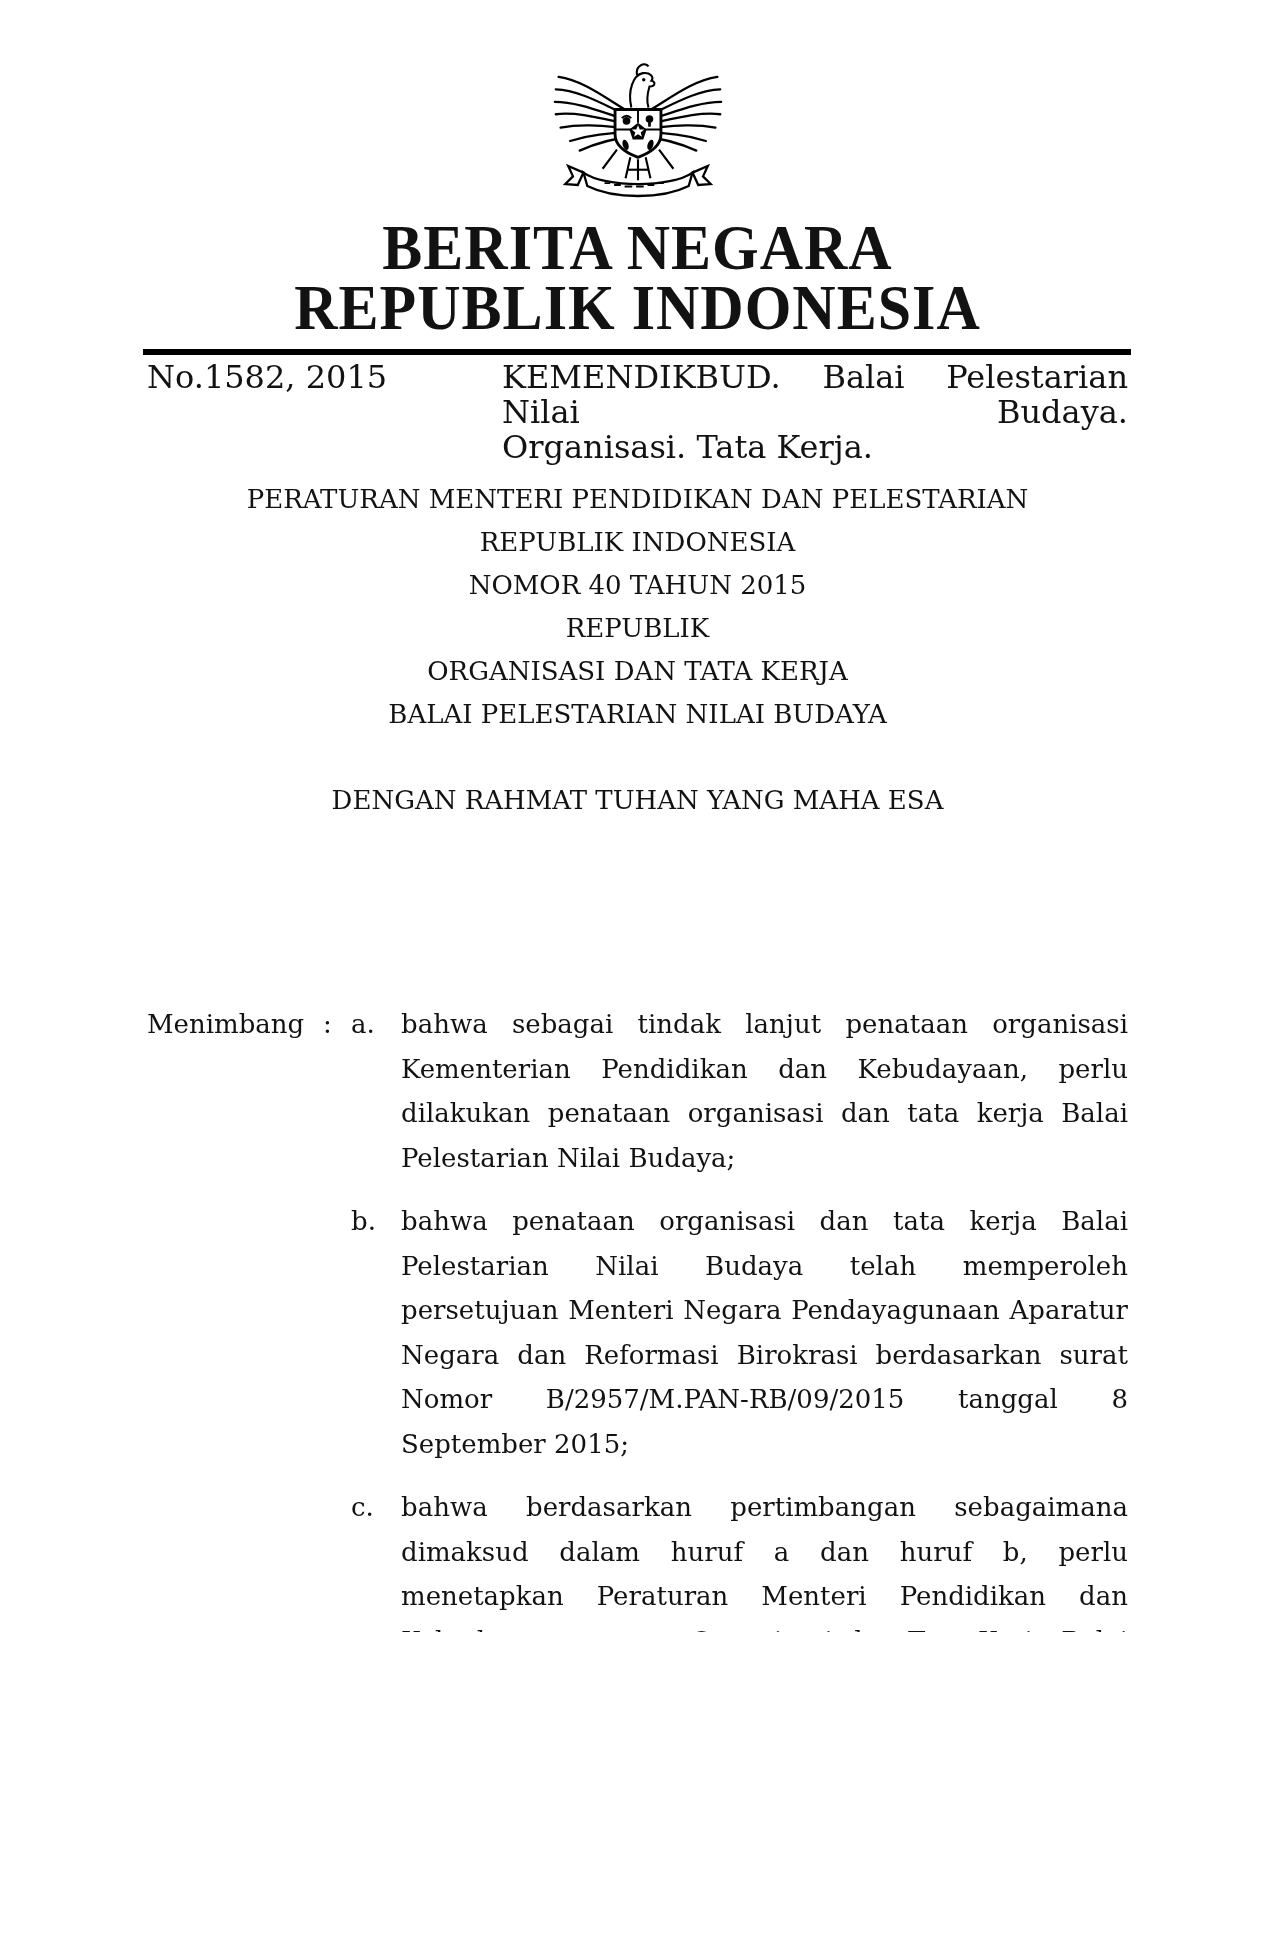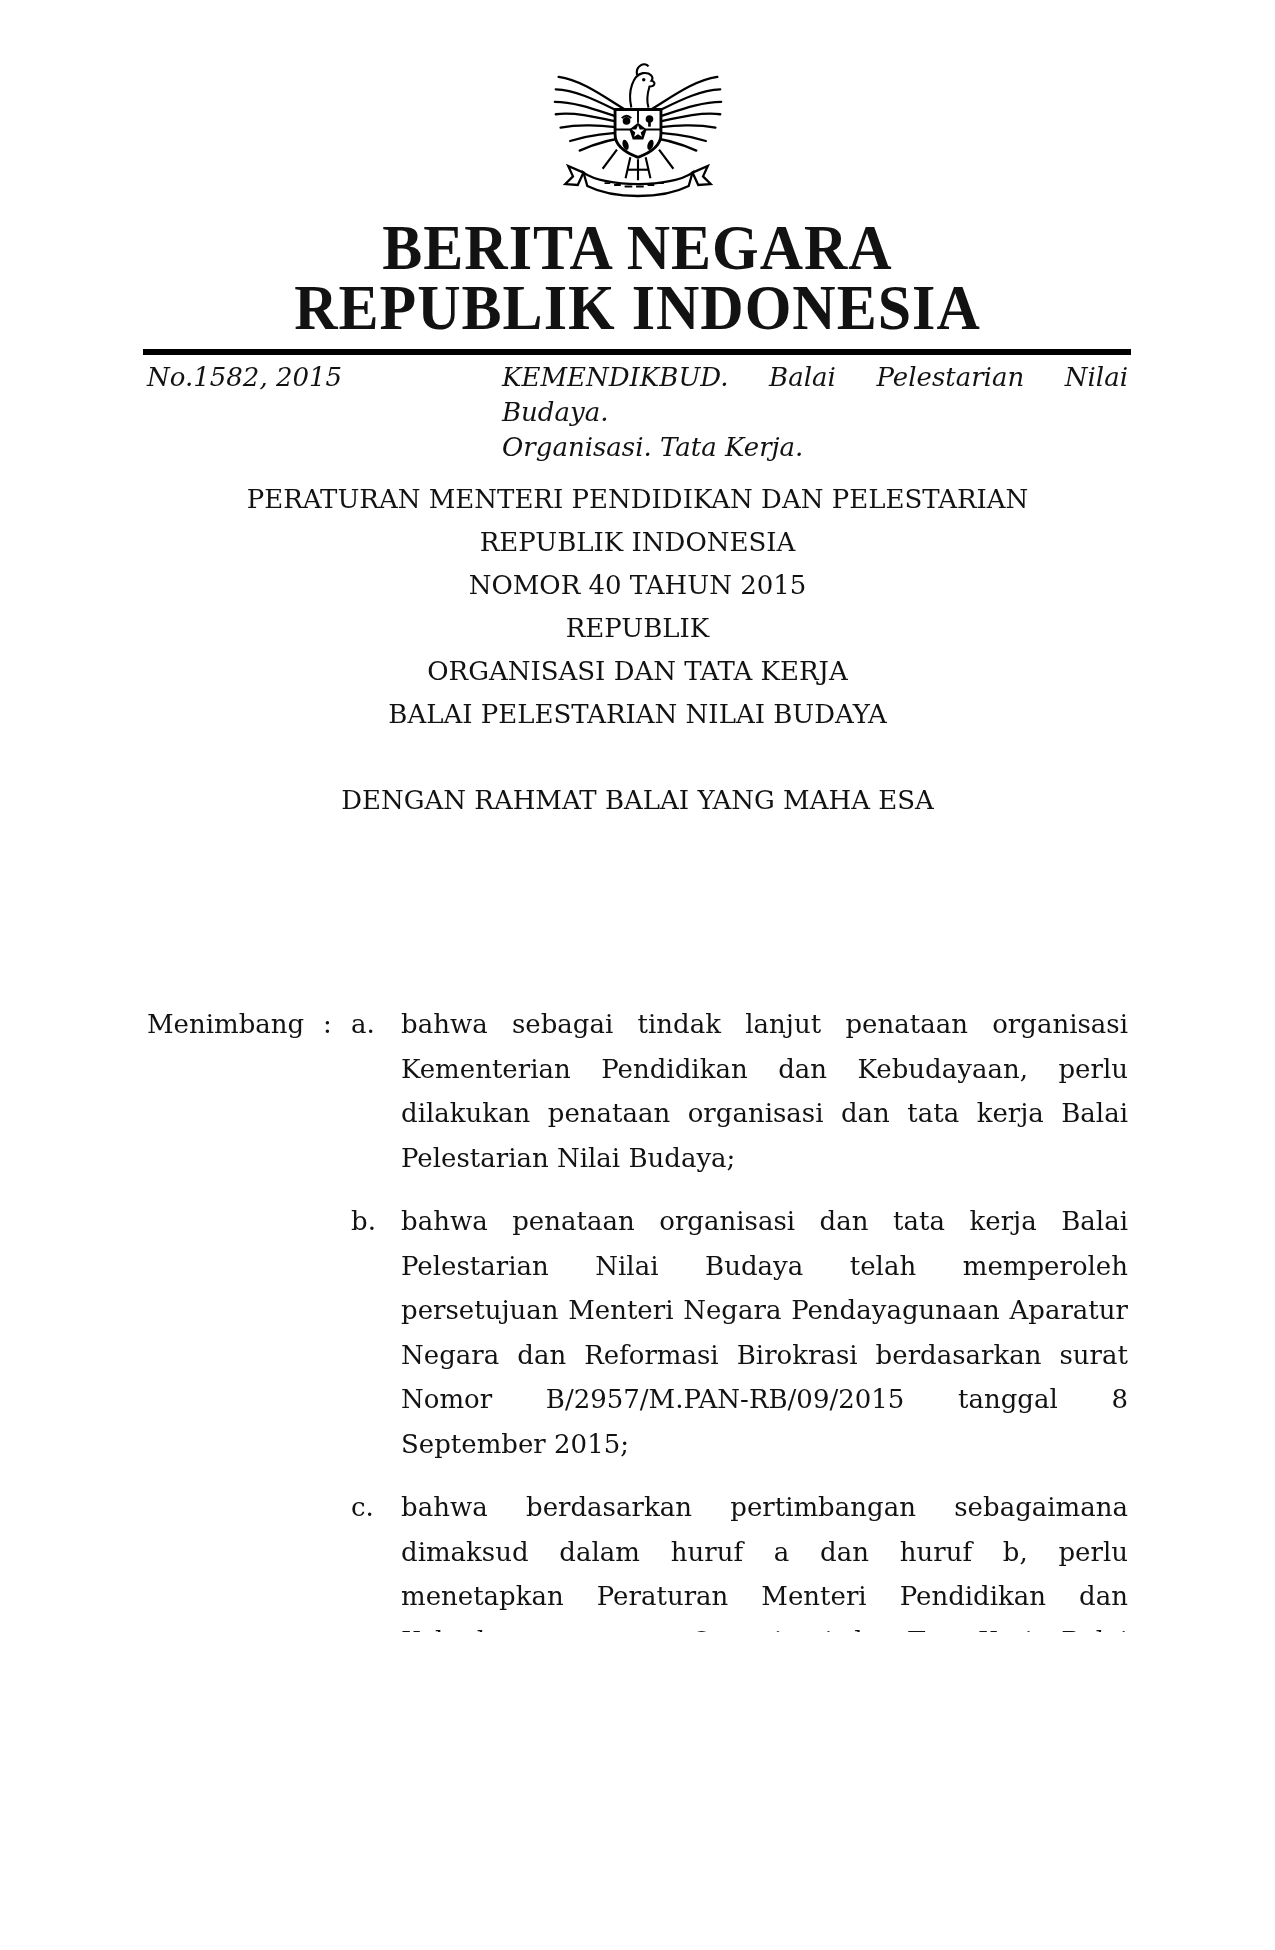--- a/index.html
+++ b/index.html
@@ -26,23 +26,22 @@
     transform:scaleY(1.06);
     transform-origin:center top;
   }
   .rule{
     position:absolute;top:349px;left:143px;width:988px;height:6px;
     background:#000;
   }
   .masthead-row{
     position:absolute;top:360px;left:147px;width:981px;
     display:flex;
-    font-size:26px;
+    font-size:32px;
     line-height:35px;
-    font-style:italic;
   }
   .masthead-row .no{width:355px;flex:0 0 355px;}
   .masthead-row .subject{width:626px;flex:0 0 626px;}
   .subject .just-line{text-align:justify;text-align-last:justify;}
   
   .reg-title{
     position:absolute;top:478px;left:0;width:100%;
     text-align:center;
     font-size:26px;line-height:43px;
   }
@@ -136,21 +135,21 @@
 
   <div class="reg-title">
     <div>PERATURAN MENTERI PENDIDIKAN DAN PELESTARIAN</div>
     <div>REPUBLIK INDONESIA</div>
     <div>NOMOR 40 TAHUN 2015</div>
     <div>REPUBLIK</div>
     <div>ORGANISASI DAN TATA KERJA</div>
     <div>BALAI PELESTARIAN NILAI BUDAYA</div>
   </div>
 
-  <div class="invocation">DENGAN RAHMAT BALAI YANG MAHA ESA</div>
+  <div class="invocation">DENGAN RAHMAT TUHAN YANG MAHA ESA</div>
 
   <div class="body-block">
 
     <div class="row">
       <div class="cell-label">Menimbang</div>
       <div class="cell-colon">:</div>
       <div class="cell-marker">a.</div>
       <div class="cell-text">bahwa sebagai tindak lanjut penataan organisasi Kementerian Pendidikan dan Kebudayaan, perlu dilakukan penataan organisasi dan tata kerja Balai Pelestarian Nilai Budaya;</div>
     </div>
 

